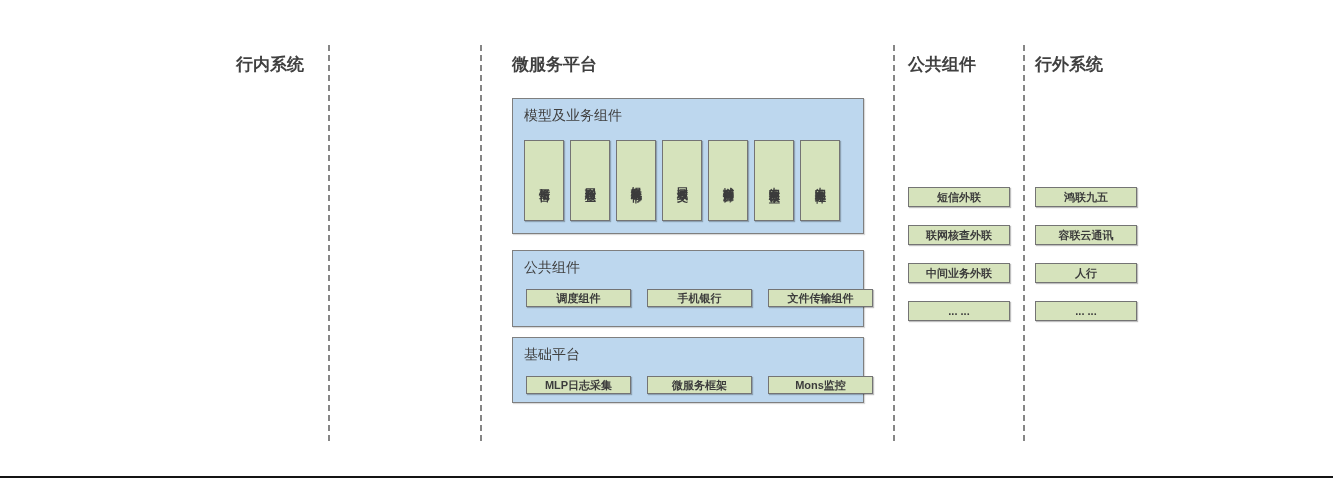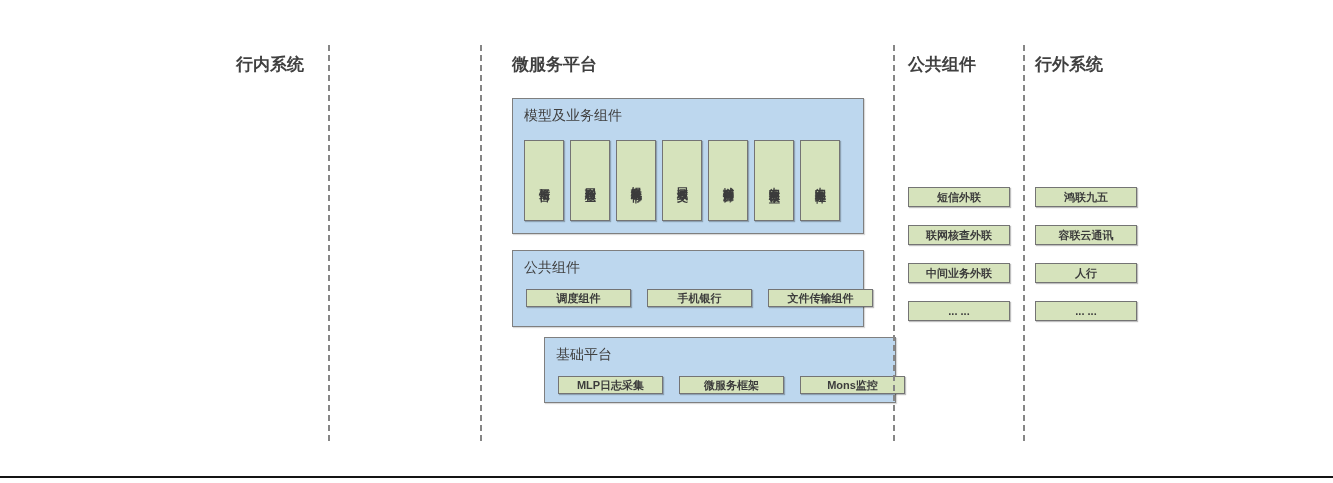--- a/index.html
+++ b/index.html
@@ -82,21 +82,21 @@
 
   <div class="panel" style="left:512px;top:250px;width:352px;height:77px;">
     <div class="panel-label">公共组件</div>
     <div class="hrow">
       <div class="hbox">调度组件</div>
       <div class="hbox">手机银行</div>
       <div class="hbox">文件传输组件</div>
     </div>
   </div>
 
-  <div class="panel" style="left:512px;top:337px;width:352px;height:66px;margin-left:32px;">
+  <div class="panel" style="left:512px;top:337px;width:352px;height:66px;">
     <div class="panel-label">基础平台</div>
     <div class="hrow">
       <div class="hbox">MLP日志采集</div>
       <div class="hbox">微服务框架</div>
       <div class="hbox">Mons监控</div>
     </div>
   </div>
 
   <div class="vdash" style="left:893px;"></div>
 

